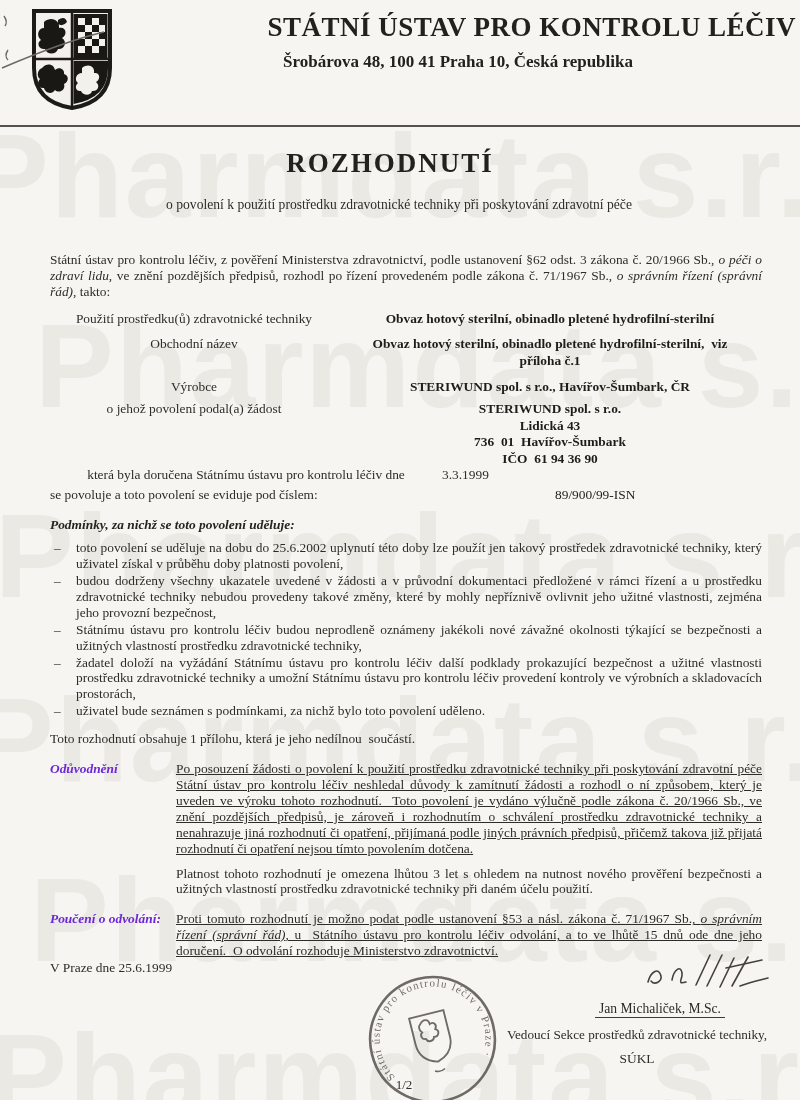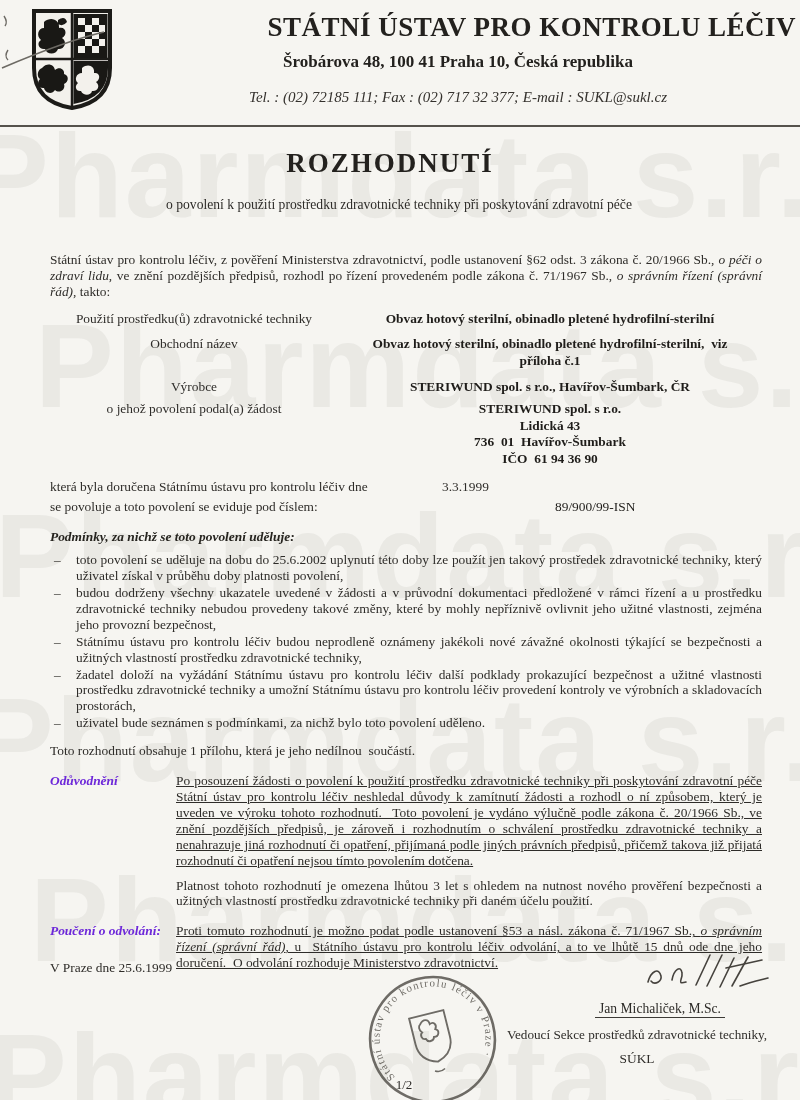--- a/index.html
+++ b/index.html
@@ -42,21 +42,21 @@
     position:absolute;left:50px;top:252px;width:712px;z-index:2;
     font-size:13.4px;line-height:15.9px;
   }
   .intro{text-align:justify;}
   .fields{margin-top:11px;}
   .frow{display:flex;margin-top:6px;text-align:center;}
   .frow:first-child{margin-top:0;}
   .flabel{flex:none;width:288px;}
   .fvalue{flex:1;font-weight:700;color:#1f1d1a;line-height:16.6px;}
   .row2{margin-top:9px;}
-  .delivery{display:flex;margin-top:12px;}
+  .delivery{display:flex;text-align:center;}
   .delivery .dlabel{flex:none;width:392px;}
   .approval{display:flex;margin-top:4px;}
   .approval .alabel{flex:none;width:505px;}
   .approval .avalue{font-weight:400;color:#1f1d1a;}
   .cond-heading{margin-top:14px;font-weight:700;font-style:italic;color:#26241f;}
   .cond-list{margin-top:7px;}
   .citem{display:flex;margin-top:1px;}
   .cdash{flex:none;width:26px;padding-left:4px;box-sizing:border-box;}
   .ctext{flex:1;text-align:justify;}
   .attachment{margin-top:12px;}
@@ -120,21 +120,20 @@
     <path d="M52,60 c6,-5 13,-2 12,5 c6,-1 7,6 2,9 c5,4 1,10 -4,9 c-1,5 -9,5 -11,0 c-5,1 -7,-5 -3,-8 c-4,-3 -2,-10 4,-10 z" fill="#f3f1ec"></path>
   </svg>
   <svg class="pen-marks" width="130" height="84" viewBox="0 0 130 84">
     <path d="M2,62 C30,50 70,34 104,26" stroke="#6d6a64" stroke-width="1.6" fill="none"></path>
     <path d="M4,10 q4,6 1,10 M8,44 q-4,6 0,10" stroke="#6d6a64" stroke-width="1.4" fill="none"></path>
   </svg>
 
   <div class="header-text">
     <div class="org-name">STÁTNÍ ÚSTAV PRO KONTROLU LÉČIV</div>
     <div class="org-address">Šrobárova 48, 100 41 Praha 10, Česká republika</div>
-    <div class="org-contact">Tel. :  (02) 72185 111; Fax :  (02) 717 32 377; E-mail :  SUKL@sukl.cz</div>
   </div>
   <div class="rule"></div>
 
   <div class="doc-title">ROZHODNUTÍ</div>
   <div class="doc-subtitle">o povolení k použití prostředku zdravotnické techniky při poskytování zdravotní péče</div>
 
   <div class="content">
 
     <div class="intro"><span>Státní ústav pro kontrolu léčiv, z pověření Ministerstva zdravotnictví, podle ustanovení §62 odst. 3 zákona č. 20/1966 Sb., </span><i>o péči o zdraví lidu</i><span>, ve znění pozdějších předpisů, rozhodl po řízení provedeném podle zákona č. 71/1967 Sb., </span><i>o správním řízení (správní řád)</i><span>, takto:</span></div>
 

